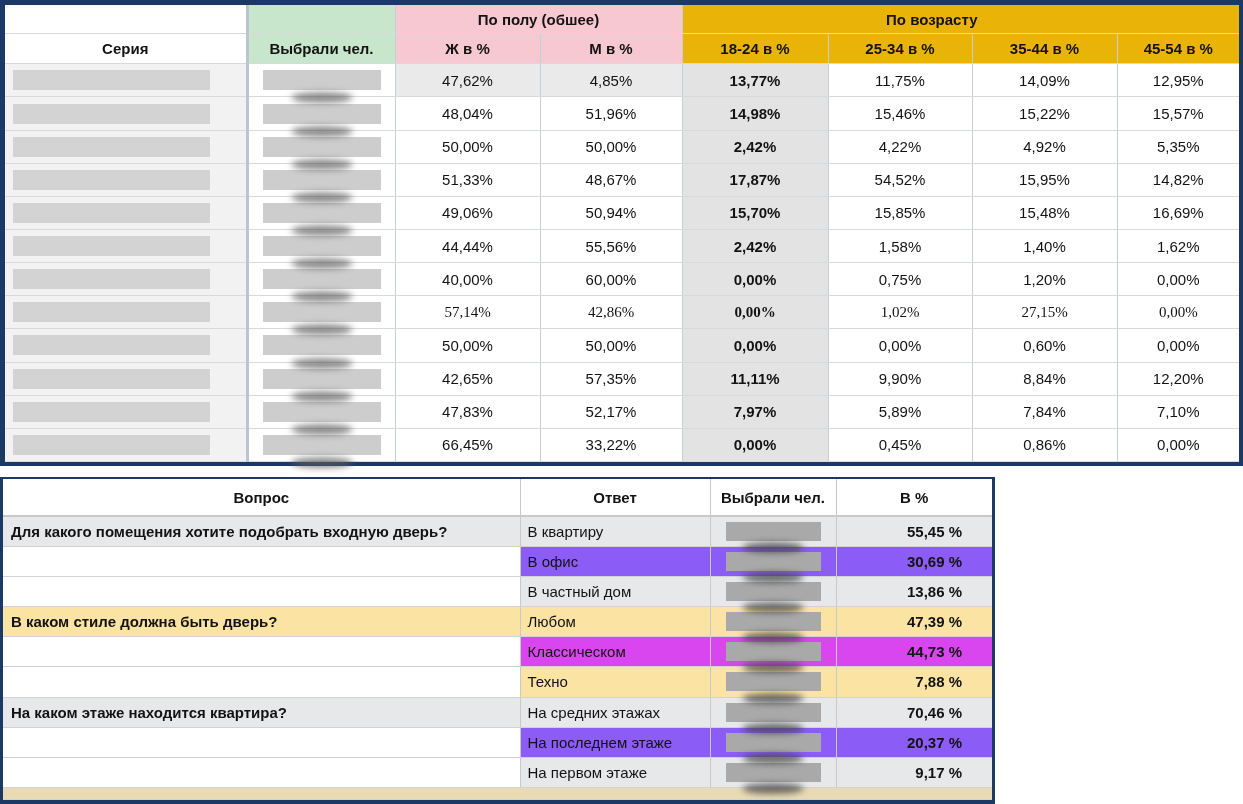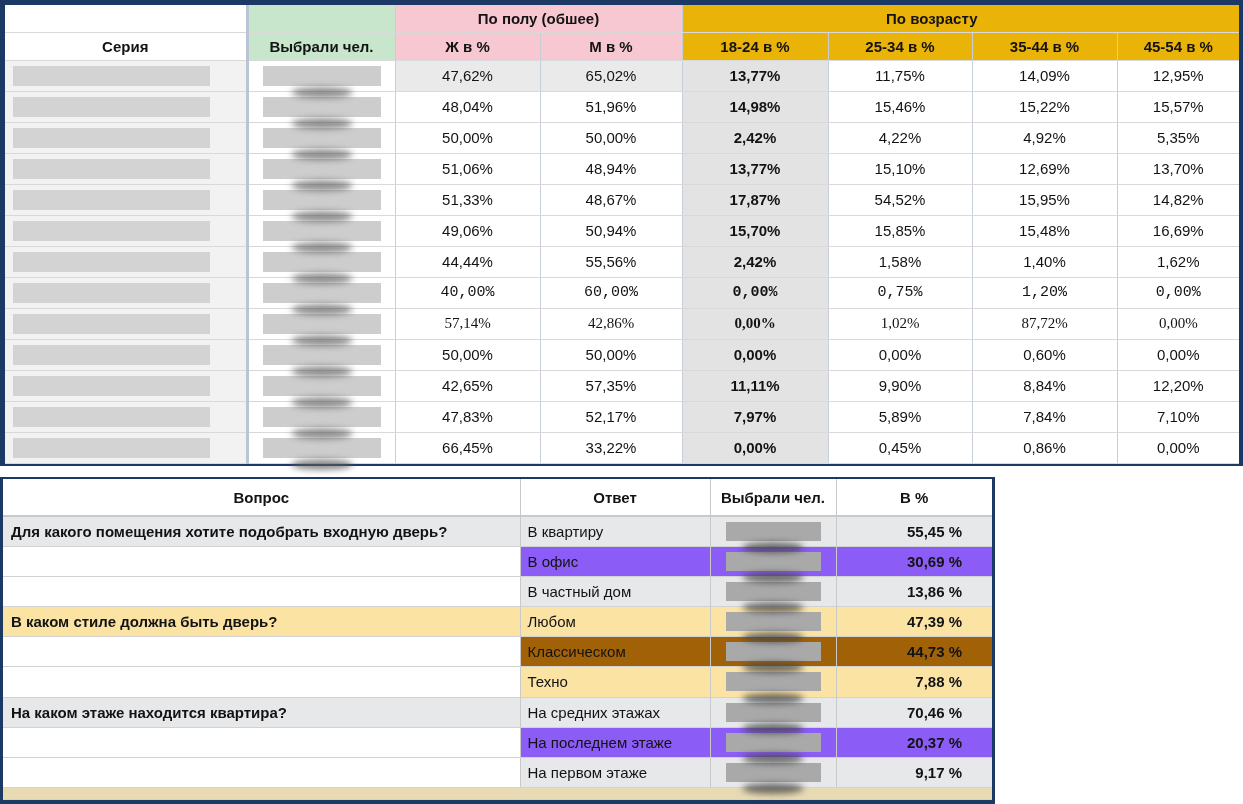--- a/index.html
+++ b/index.html
@@ -38,21 +38,21 @@
   .t2{width:989px;height:321px;background:#fff;}
   .t2 td{border-right:1px solid #c9c9c9;border-bottom:1px solid #d2d2d2;font-size:15px;}
   .t2 td.last{border-right:none;}
   .t2 .hdr{font-weight:bold;text-align:center;border-bottom:2px solid #c9c9c9;background:#fff;}
   .c-q{font-weight:bold;text-align:left;padding-left:8px;background:#fff;}
   .c-a{text-align:left;padding-left:7px;}
   .c-pct{font-weight:bold;text-align:right;padding-right:30px;}
   .row-gray{background:#e6e8ea;}
   .row-gray-lt{background:#8b5cf6;}
   .row-yel{background:#fbe3a4;}
-  .row-yel-lt{background:#a16207;}
+  .row-yel-lt{background:#d946ef;}
   .bar-count2{width:95px;height:19px;background:#a9a9a9;}
   .smudge2{background:rgba(70,70,70,0.75);}
   .tan{background:#e8dbb4;border:none;}
 </style>
 </head>
 <body>
 
 <div class="t1-wrap">
   <table class="t1">
     <colgroup>
@@ -90,21 +90,21 @@
               <div class="bar bar-series"></div>
             </div>
           </td>
           <td class="frozen">
             <div class="cell-rel">
               <div class="bar bar-count"></div>
               <div class="smudge"></div>
             </div>
           </td>
           <td class="shade1">47,62%</td>
-          <td class="shade1">65,02%</td>
+          <td class="shade1">4,85%</td>
           <td class="c-a1">13,77%</td>
           <td>11,75%</td>
           <td>14,09%</td>
           <td class="last">12,95%</td>
         </tr>
         <tr style="height: 31px;">
           <td class="c-series">
             <div class="cell-rel left">
               <div class="bar bar-series"></div>
             </div>
@@ -146,39 +146,20 @@
             <div class="cell-rel left">
               <div class="bar bar-series"></div>
             </div>
           </td>
           <td class="frozen">
             <div class="cell-rel">
               <div class="bar bar-count"></div>
               <div class="smudge"></div>
             </div>
           </td>
-          <td>51,06%</td>
-          <td>48,94%</td>
-          <td class="c-a1">13,77%</td>
-          <td>15,10%</td>
-          <td>12,69%</td>
-          <td class="last">13,70%</td>
-        </tr>
-        <tr style="height: 31px;">
-          <td class="c-series">
-            <div class="cell-rel left">
-              <div class="bar bar-series"></div>
-            </div>
-          </td>
-          <td class="frozen">
-            <div class="cell-rel">
-              <div class="bar bar-count"></div>
-              <div class="smudge"></div>
-            </div>
-          </td>
           <td>51,33%</td>
           <td>48,67%</td>
           <td class="c-a1">17,87%</td>
           <td>54,52%</td>
           <td>15,95%</td>
           <td class="last">14,82%</td>
         </tr>
         <tr style="height: 31px;">
           <td class="c-series">
             <div class="cell-rel left">
@@ -210,21 +191,21 @@
               <div class="smudge"></div>
             </div>
           </td>
           <td>44,44%</td>
           <td>55,56%</td>
           <td class="c-a1">2,42%</td>
           <td>1,58%</td>
           <td>1,40%</td>
           <td class="last">1,62%</td>
         </tr>
-        <tr style="height: 31px; font-family: Liberation Mono, monospace;">
+        <tr style="height: 31px;">
           <td class="c-series">
             <div class="cell-rel left">
               <div class="bar bar-series"></div>
             </div>
           </td>
           <td class="frozen">
             <div class="cell-rel">
               <div class="bar bar-count"></div>
               <div class="smudge"></div>
             </div>
@@ -245,21 +226,21 @@
           <td class="frozen">
             <div class="cell-rel">
               <div class="bar bar-count"></div>
               <div class="smudge"></div>
             </div>
           </td>
           <td>57,14%</td>
           <td>42,86%</td>
           <td class="c-a1">0,00%</td>
           <td>1,02%</td>
-          <td>87,72%</td>
+          <td>27,15%</td>
           <td class="last">0,00%</td>
         </tr>
         <tr style="height: 31px;">
           <td class="c-series">
             <div class="cell-rel left">
               <div class="bar bar-series"></div>
             </div>
           </td>
           <td class="frozen">
             <div class="cell-rel">

